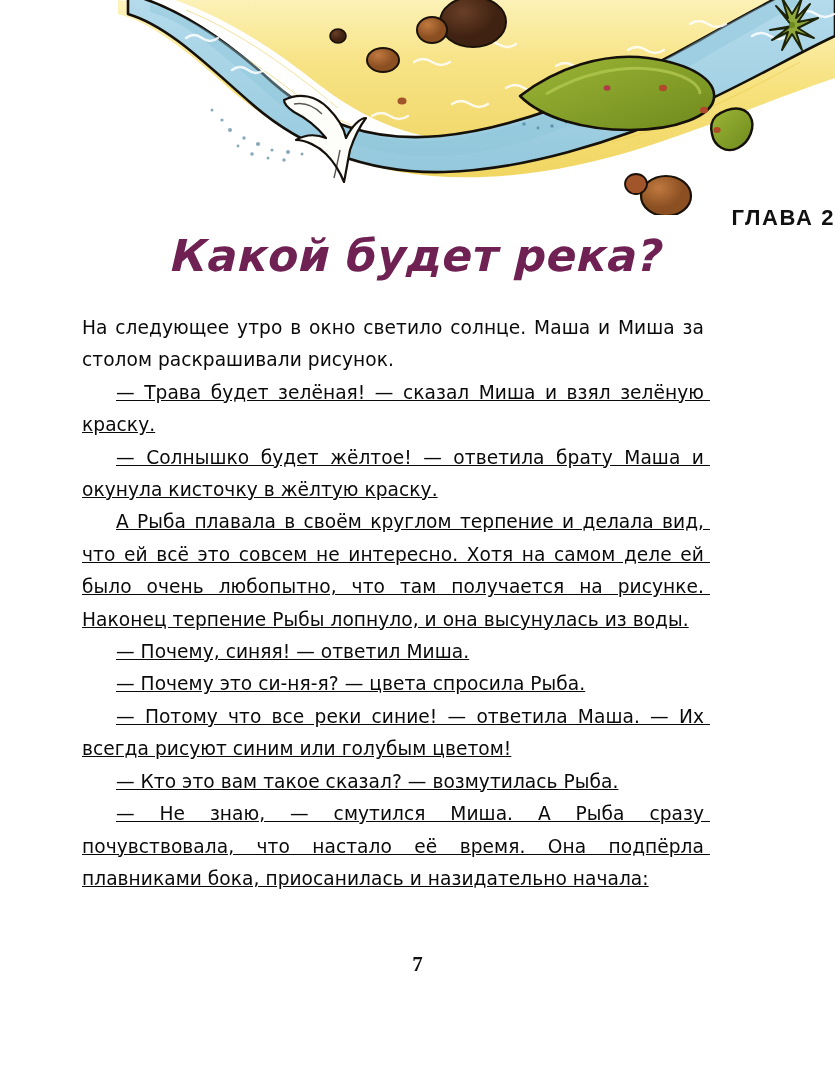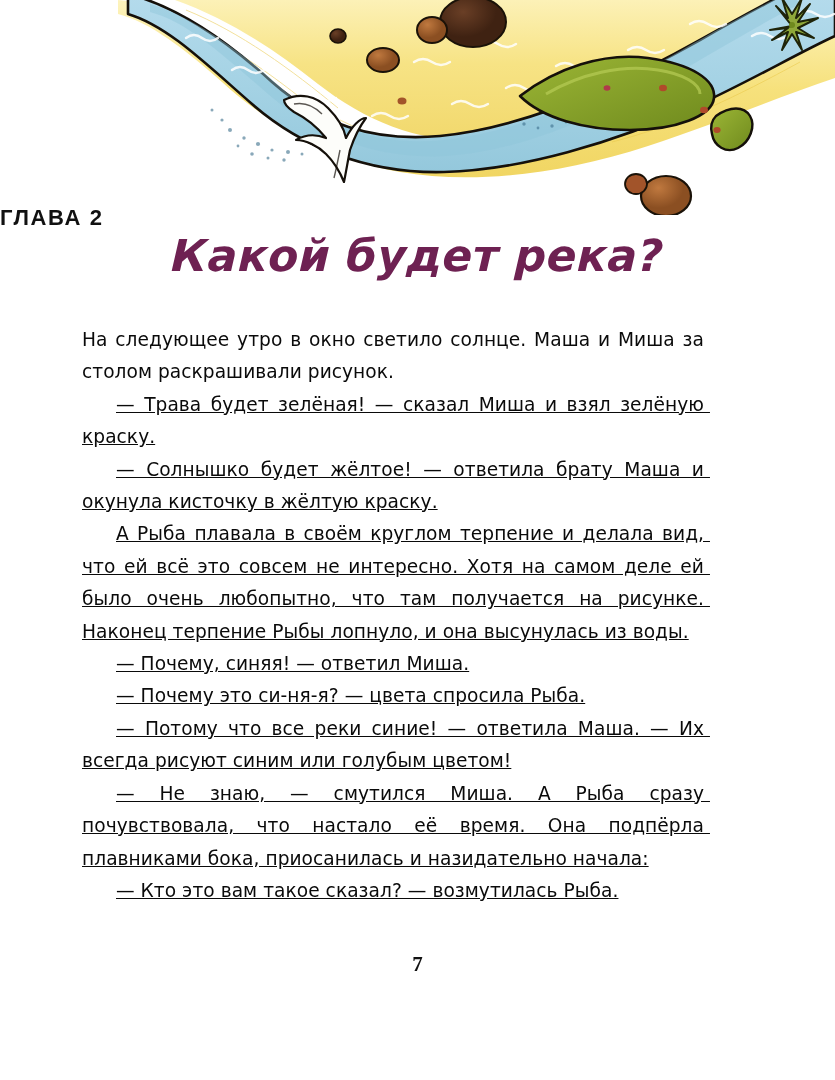--- a/index.html
+++ b/index.html
@@ -39,21 +39,21 @@
     width: 835px;
     height: 215px;
   }
 
   
   .chapter-label {
     position: absolute;
     left: 0;
     top: 207px;
     width: 835px;
-    text-align: left;
+    text-align: right;
     font-family: "Liberation Sans", sans-serif;
     font-weight: bold;
     font-size: 22px;
     letter-spacing: 1.6px;
     color: #111111;
     line-height: 1;
   }
   .chapter-title {
     position: absolute;
     left: 0;
@@ -67,21 +67,21 @@
     letter-spacing: 0.5px;
     color: #6e2152;
     line-height: 1.1;
     transform: skewX(-2deg);
   }
 
   
   .body-text {
     position: absolute;
     left: 82px;
-    top: 324px;
+    top: 312px;
     width: 622px;
     font-family: "DejaVu Sans", sans-serif;
     font-size: 18.6px;
     line-height: 32.4px;
     color: #0a0a0a;
     text-align: justify;
     letter-spacing: 0.05px;
   }
   .body-text p {
     margin: 0;
@@ -261,19 +261,19 @@
   <div class="chapter-title">Какой будет река?</div>
 
   <div class="body-text">
     <p class="flush">На следующее утро в окно светило солнце. Маша и Миша за столом раскрашивали рисунок.</p>
     <p class="indent">— Трава будет зелёная! — сказал Миша и взял зелёную краску.</p>
     <p class="indent">— Солнышко будет жёлтое! — ответила брату Маша и окунула кисточку в жёлтую краску.</p>
     <p class="indent">А Рыба плавала в своём круглом терпение и делала вид, что ей всё это совсем не интересно. Хотя на самом деле ей было очень любопытно, что там получается на рисунке. Наконец терпение Рыбы лопнуло, и она высунулась из воды.</p>
     <p class="indent">— Почему, синяя! — ответил Миша.</p>
     <p class="indent">— Почему это си-ня-я? — цвета спросила Рыба.</p>
     <p class="indent">— Потому что все реки синие! — ответила Маша. — Их всегда рисуют синим или голубым цветом!</p>
+    <p class="indent">— Кто это вам такое сказал? — возмутилась Рыба.</p>
     <p class="indent">— Не знаю, — смутился Миша. А Рыба сразу почувствовала, что настало её время. Она подпёрла плавниками бока, приосанилась и назидательно начала:</p>
-    <p class="indent">— Кто это вам такое сказал? — возмутилась Рыба.</p>
   </div>
 
   <div class="folio">7</div>
 
 </div>
 
 </body></html>

